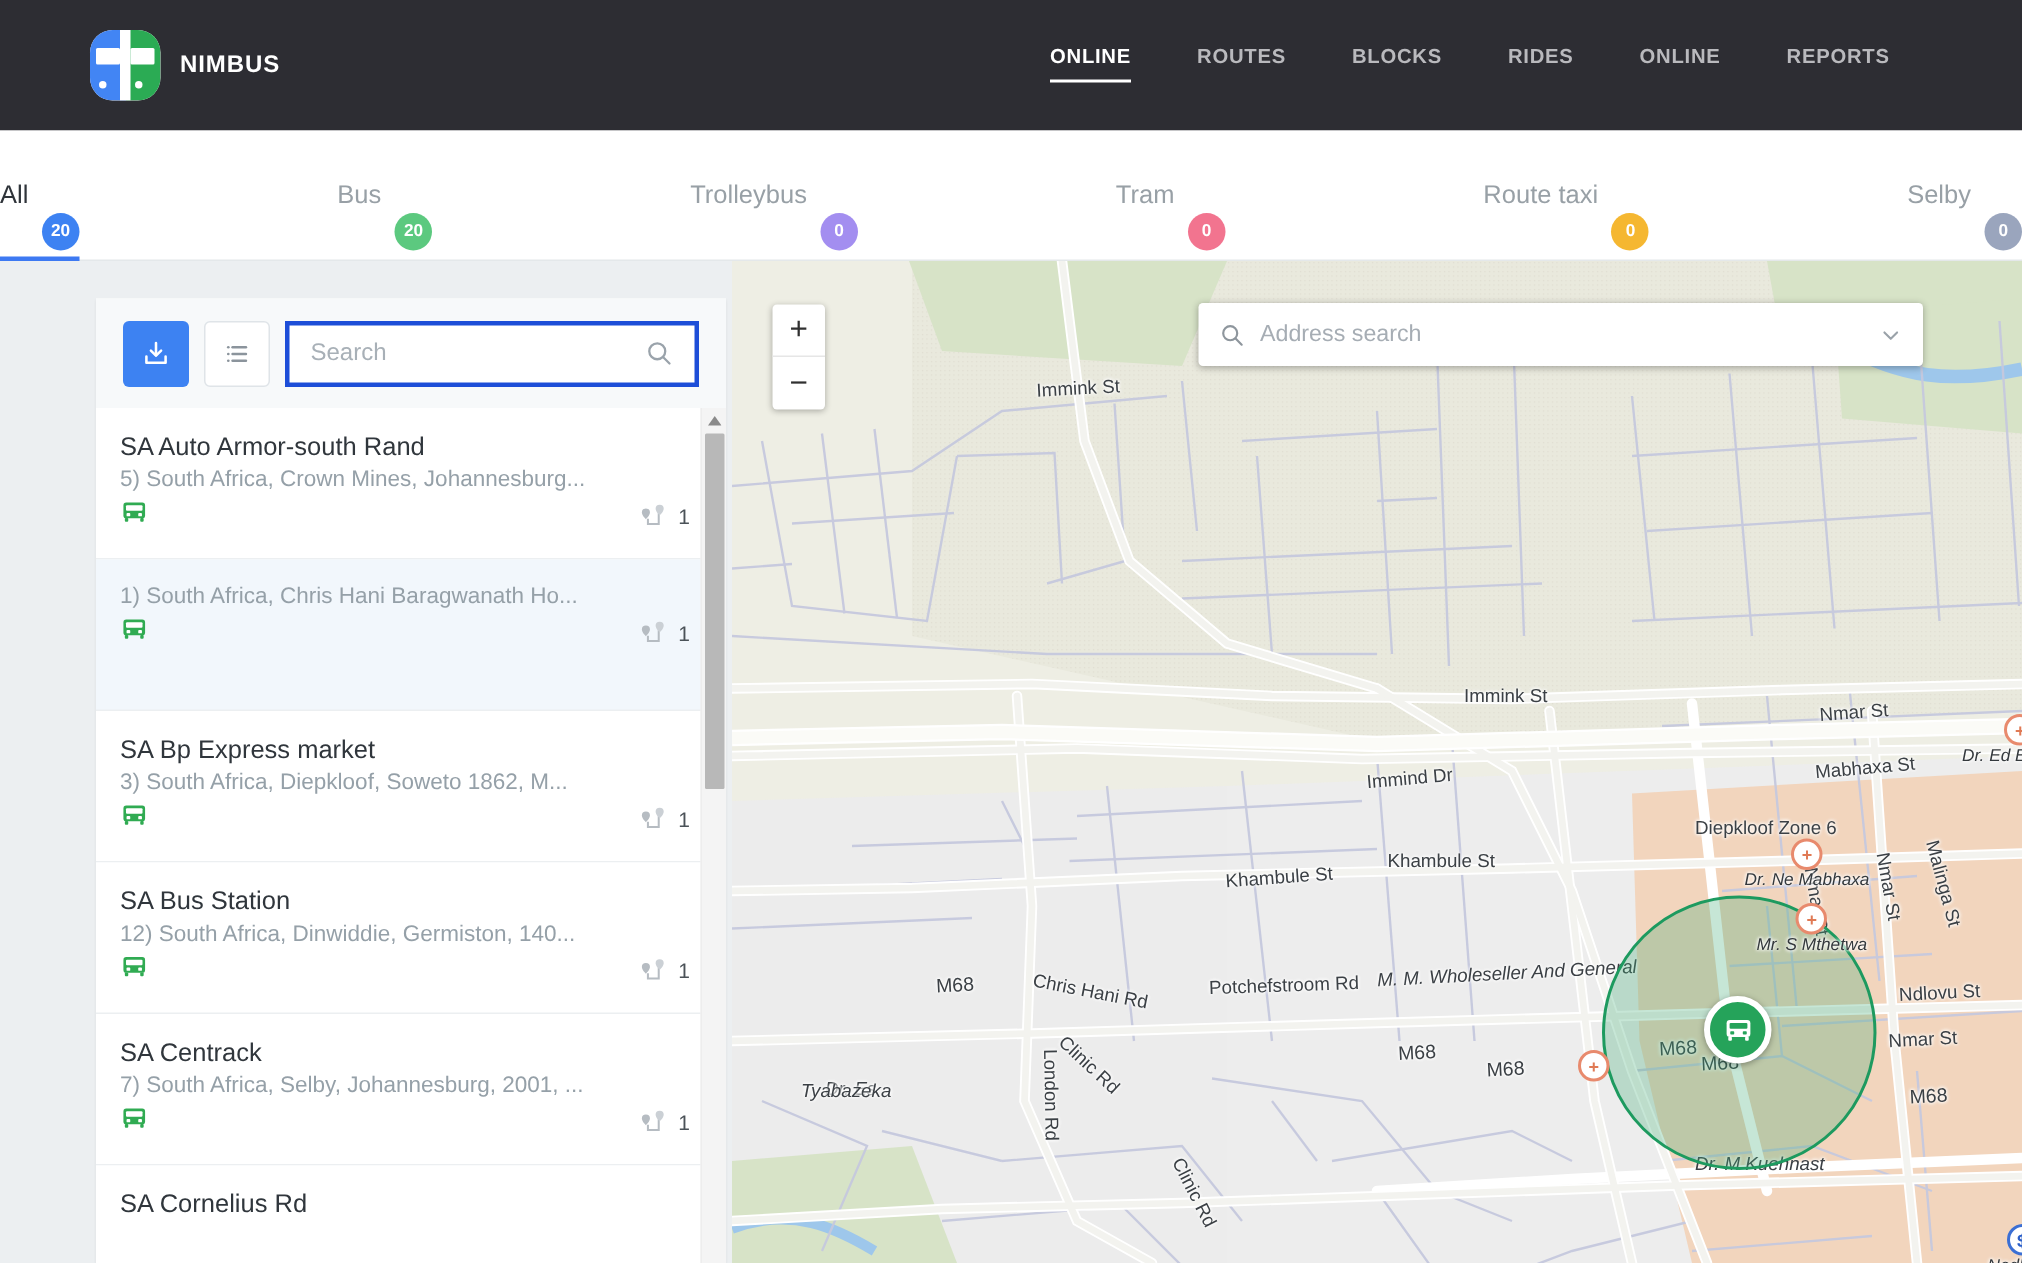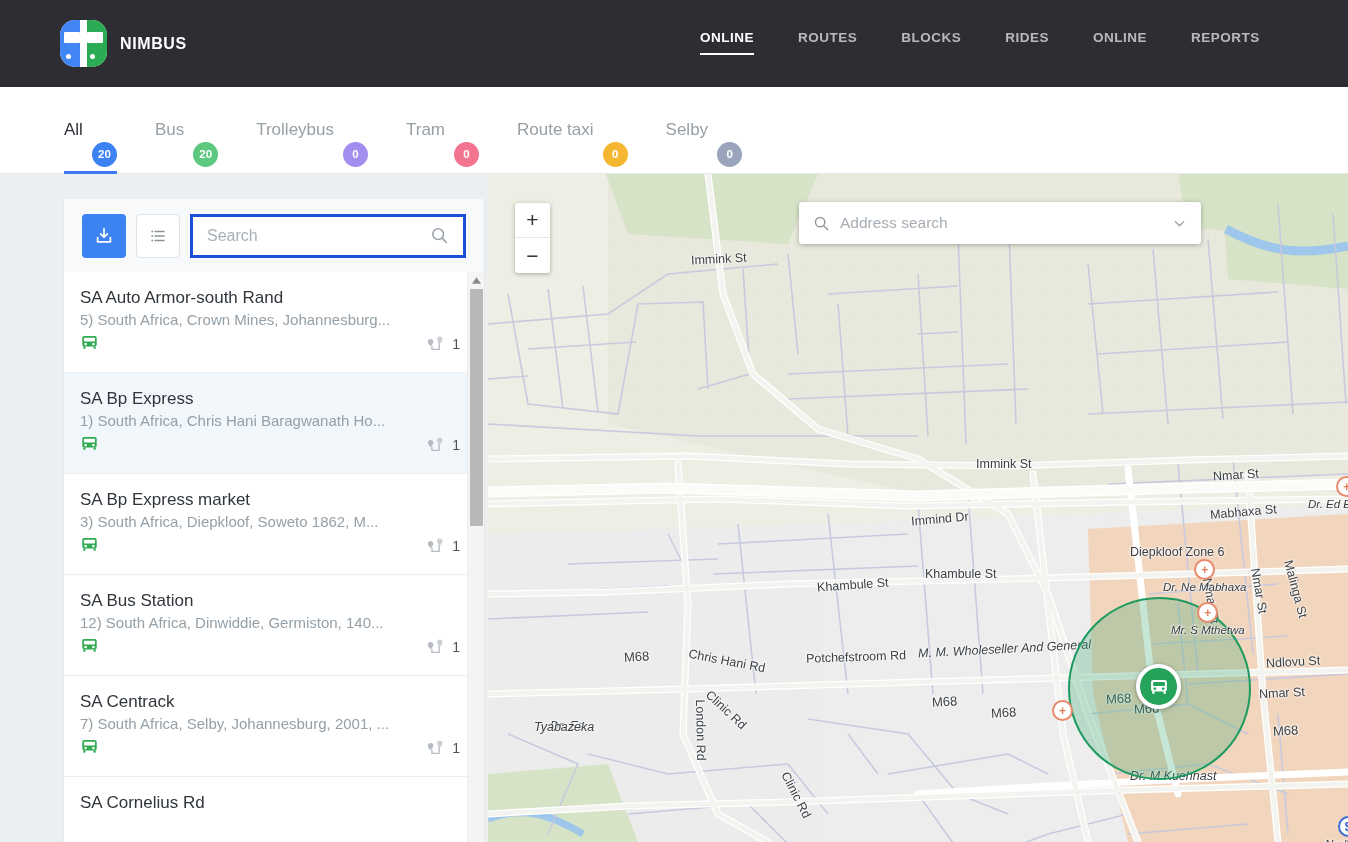--- a/index.html
+++ b/index.html
@@ -89,24 +89,24 @@
     height: 2px;
     background: #ffffff;
   }
 
   
   .tabbar {
     height: 87px;
     background: #ffffff;
     display: flex;
     align-items: center;
-    padding-left: 64px;
     gap: 38px;
     border-bottom: 1px solid #e4e8ea;
     position: relative;
+    justify-content: space-between;
   }
   .tab {
     display: flex;
     align-items: center;
     gap: 9px;
     height: 87px;
     cursor: pointer;
     position: relative;
   }
   .tab-label {
@@ -297,21 +297,21 @@
     font-size: 21px;
     color: #303030;
     cursor: pointer;
     font-family: "Liberation Sans", sans-serif;
   }
   .zoom-btn.plus { border-bottom: 1px solid #e6e6e6; }
 
   .addr-search {
     position: absolute;
     left: 311px; top: 28px;
-    width: 402px; height: 42px;
+    width: 483px; height: 42px;
     background: #ffffff;
     border-radius: 3px;
     box-shadow: 0 1px 5px rgba(0,0,0,0.3);
     display: flex;
     align-items: center;
     padding: 0 14px;
     z-index: 20;
   }
   .addr-search input {
     flex: 1;
@@ -489,21 +489,20 @@
               <path d="M6.5 12 v4 h8 v-8" stroke="#b6bcc2" stroke-width="1.5" fill="none"></path>
               <path d="M5 4.4 a3 3 0 0 1 3 3 c0 2.1 -3 5 -3 5 s-3 -2.9 -3 -5 a3 3 0 0 1 3 -3 z" fill="#b6bcc2"></path>
               <path d="M15.2 1.6 a3 3 0 0 1 3 3 c0 2.1 -3 5 -3 5 s-3 -2.9 -3 -5 a3 3 0 0 1 3 -3 z" fill="#cbd0d5"></path>
             </svg>
             <span>1</span>
           </span>
         </div>
       </div>
 
       <div class="stop-item selected">
-        <div class="stop-title">SA Bp Express</div>
         <div class="stop-sub">1) South Africa, Chris Hani Baragwanath Ho...</div>
         <div class="stop-foot">
           <span>
             <svg width="19" height="19" viewBox="0 0 20 20" fill="#30ab52">
               <rect x="2.4" y="3.2" width="15.2" height="11" rx="2"></rect>
               <rect x="4.2" y="5" width="11.6" height="4" rx="0.8" fill="#fff"></rect>
               <rect x="4.6" y="10.6" width="2.6" height="2.2" rx="0.6" fill="#fff"></rect>
               <rect x="12.8" y="10.6" width="2.6" height="2.2" rx="0.6" fill="#fff"></rect>
               <rect x="3.4" y="14" width="2.4" height="2.6" rx="0.7"></rect>
               <rect x="14.2" y="14" width="2.4" height="2.6" rx="0.7"></rect>

